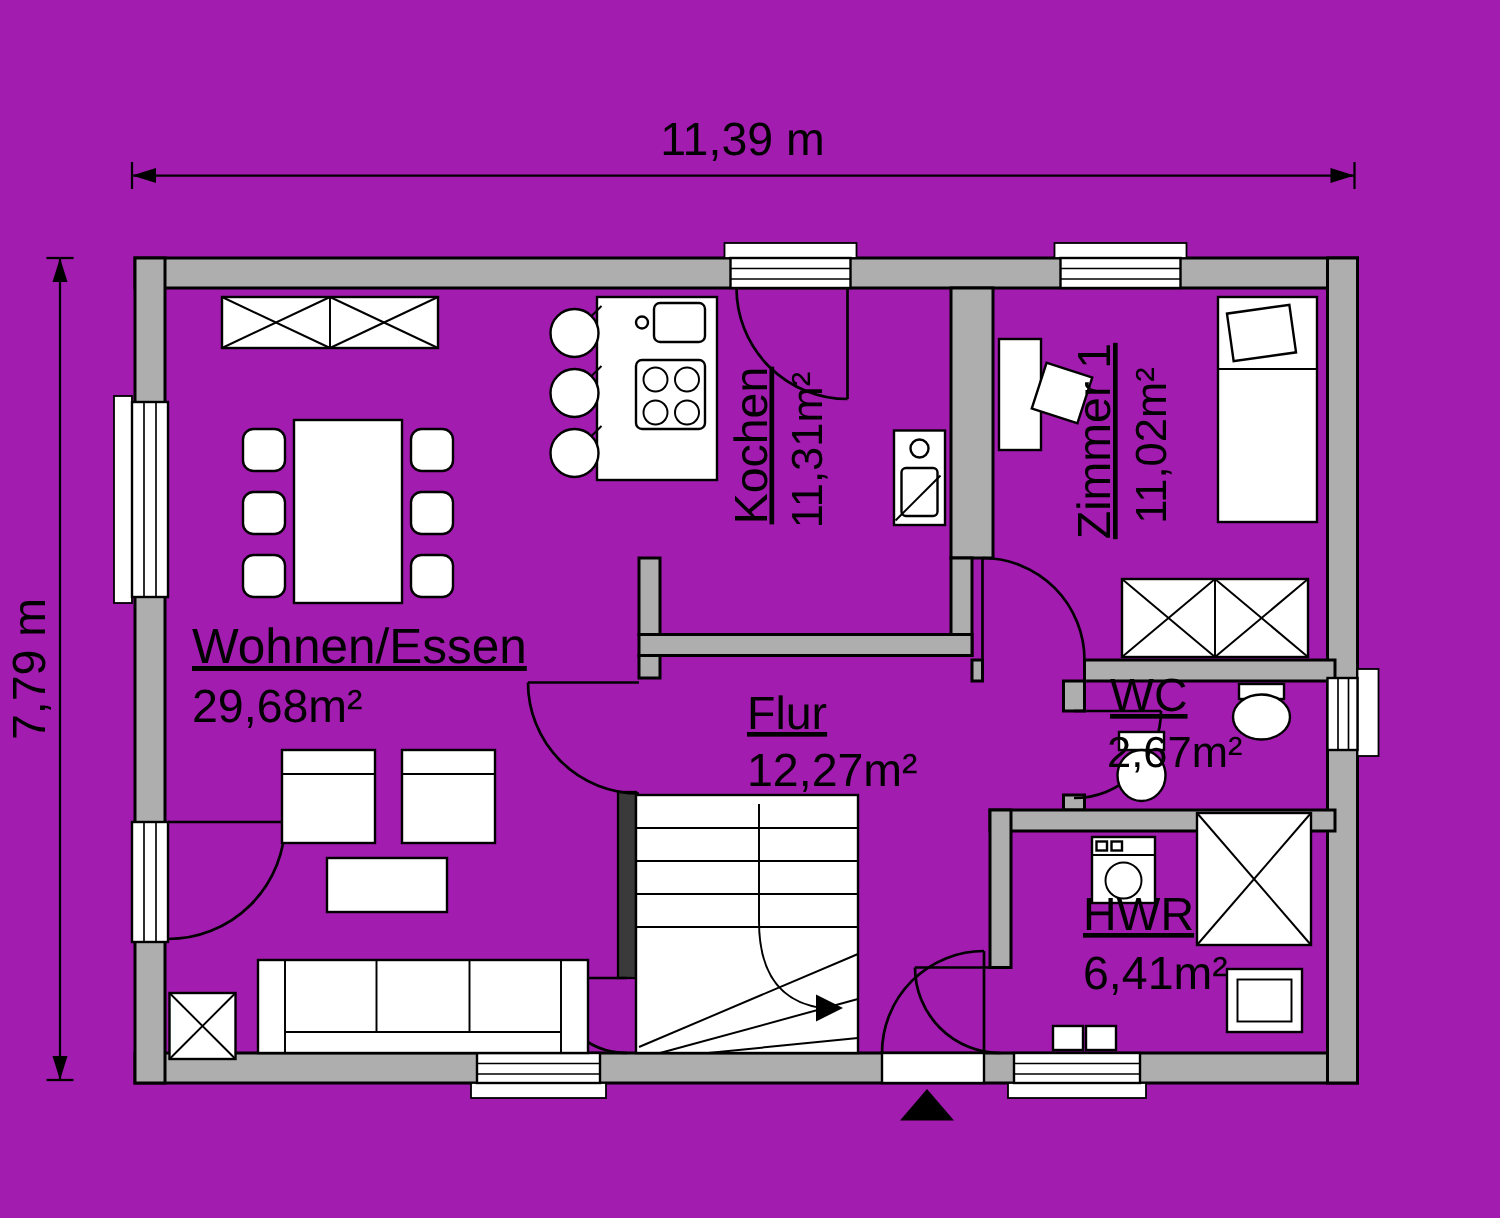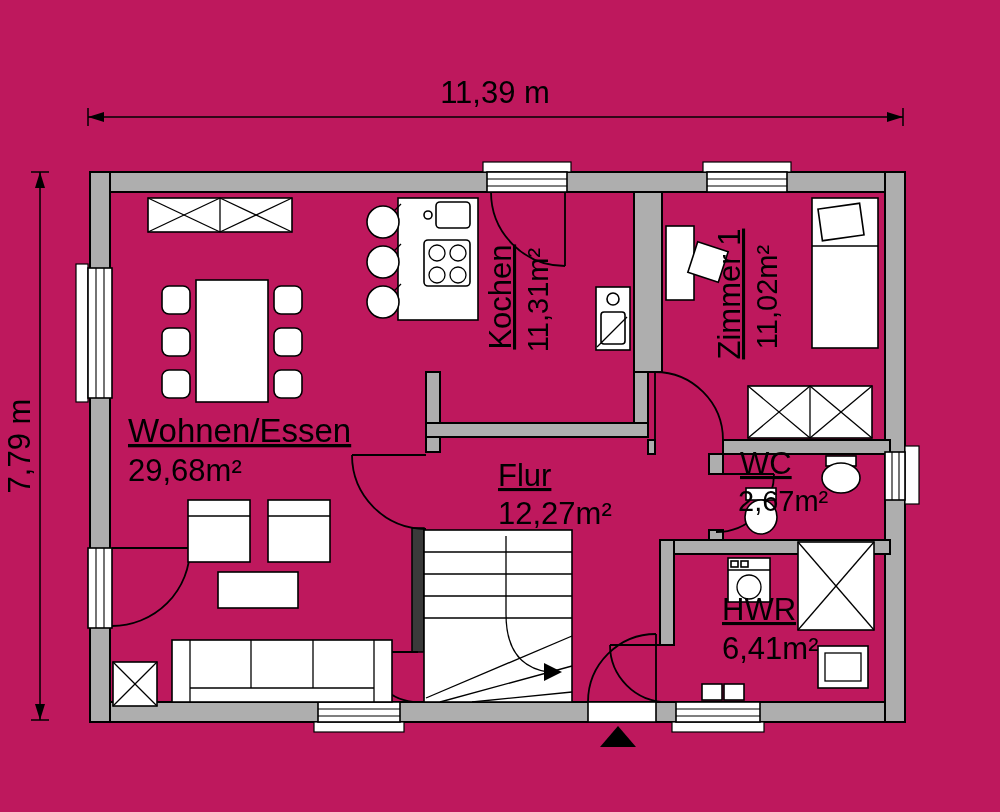--- a/index.html
+++ b/index.html
@@ -1,16 +1,16 @@
 <!DOCTYPE html>
 <html style="--wall: #aeaeae;"><head>
 <meta charset="utf-8">
 <style>
   html,body{margin:0;padding:0;background:#fff;}
-  .page{width:1000px;height:812px;position:relative;background:#be185d;overflow:hidden;}
+  .page{width:1000px;height:812px;position:relative;background:#a21caf;overflow:hidden;}
   svg{display:block;}
   svg text{font-family:"Liberation Sans","DejaVu Sans",sans-serif;fill:#000;}
   .wall{fill:var(--wall,#aeaeae);stroke:#000;stroke-width:2;}
   .stairwall{fill:#3a3a3a;stroke:#000;stroke-width:1.5;}
   .win{fill:#fff;stroke:#000;stroke-width:1.6;}
   .sill{fill:#fff;stroke:#000;stroke-width:1.2;}
   .glaze{stroke:#000;stroke-width:1.1;}
   .door{stroke:#000;stroke-width:1.8;fill:none;}
   .furn{fill:#fff;stroke:#000;stroke-width:1.6;}
   .furnl{stroke:#000;stroke-width:1.3;fill:none;}

